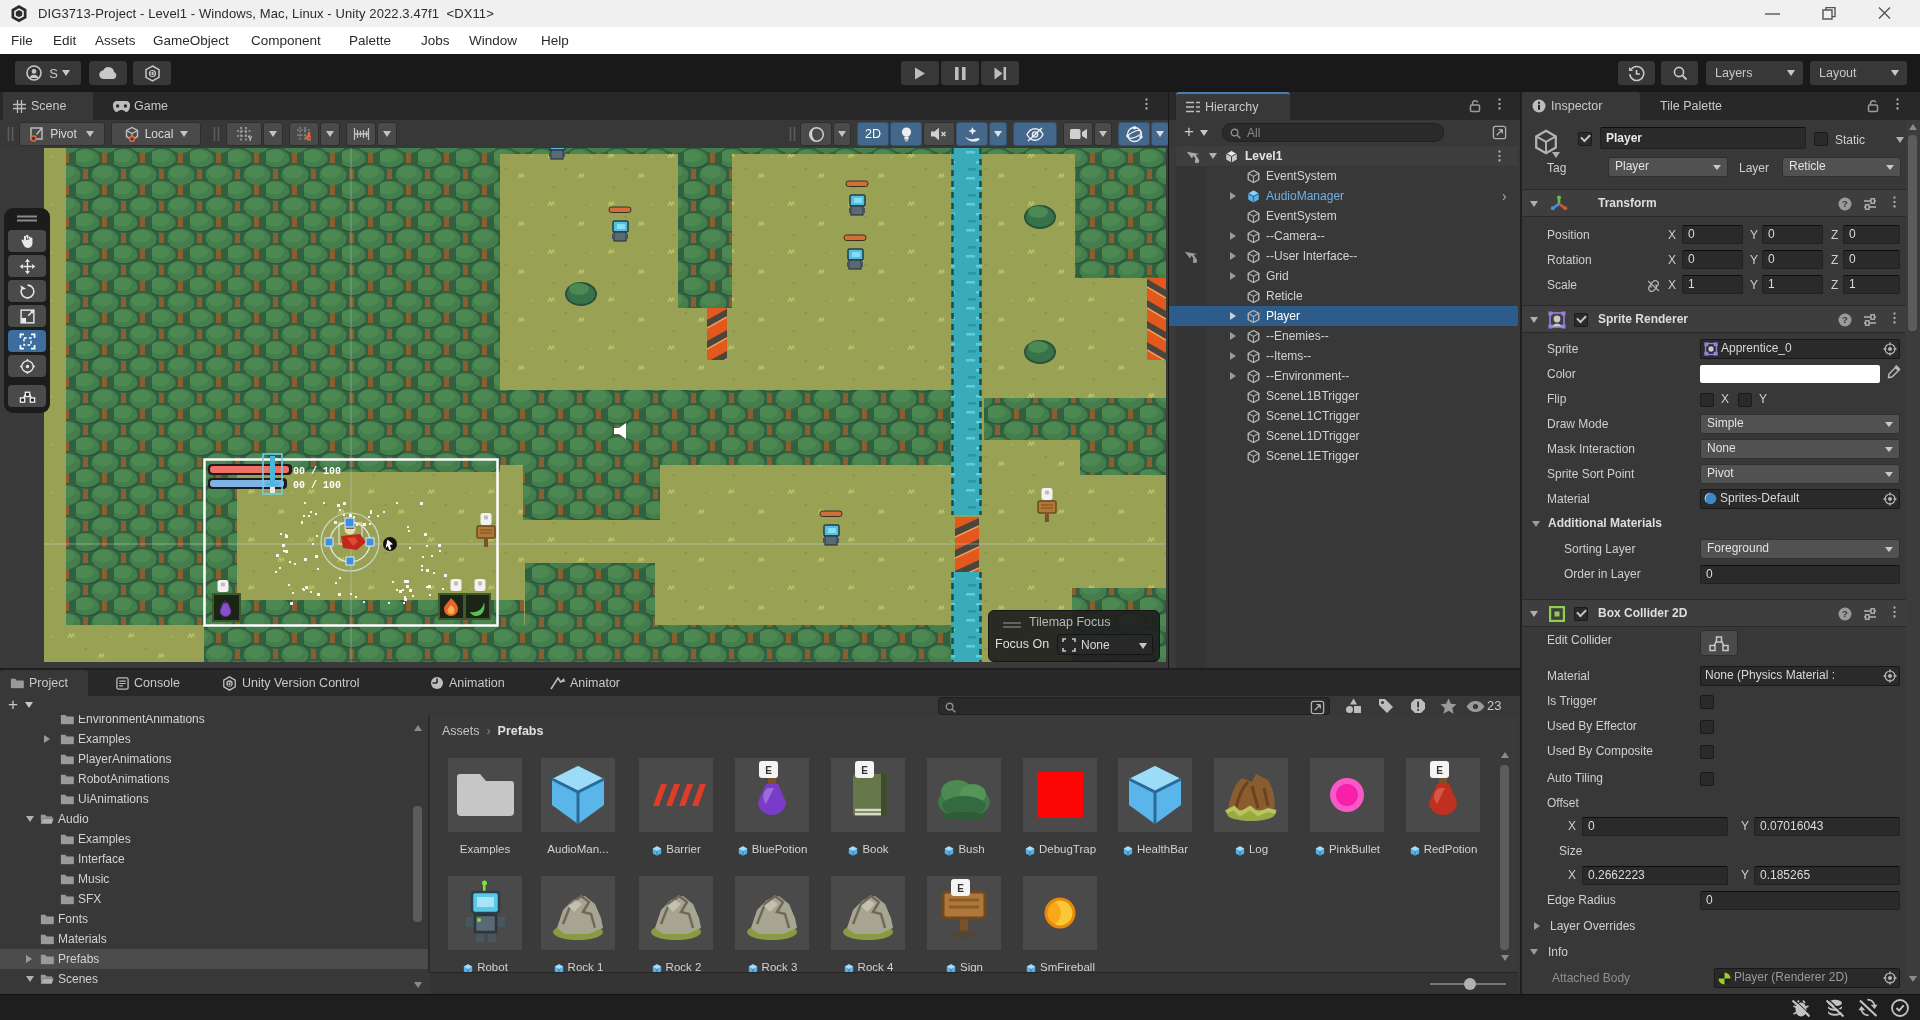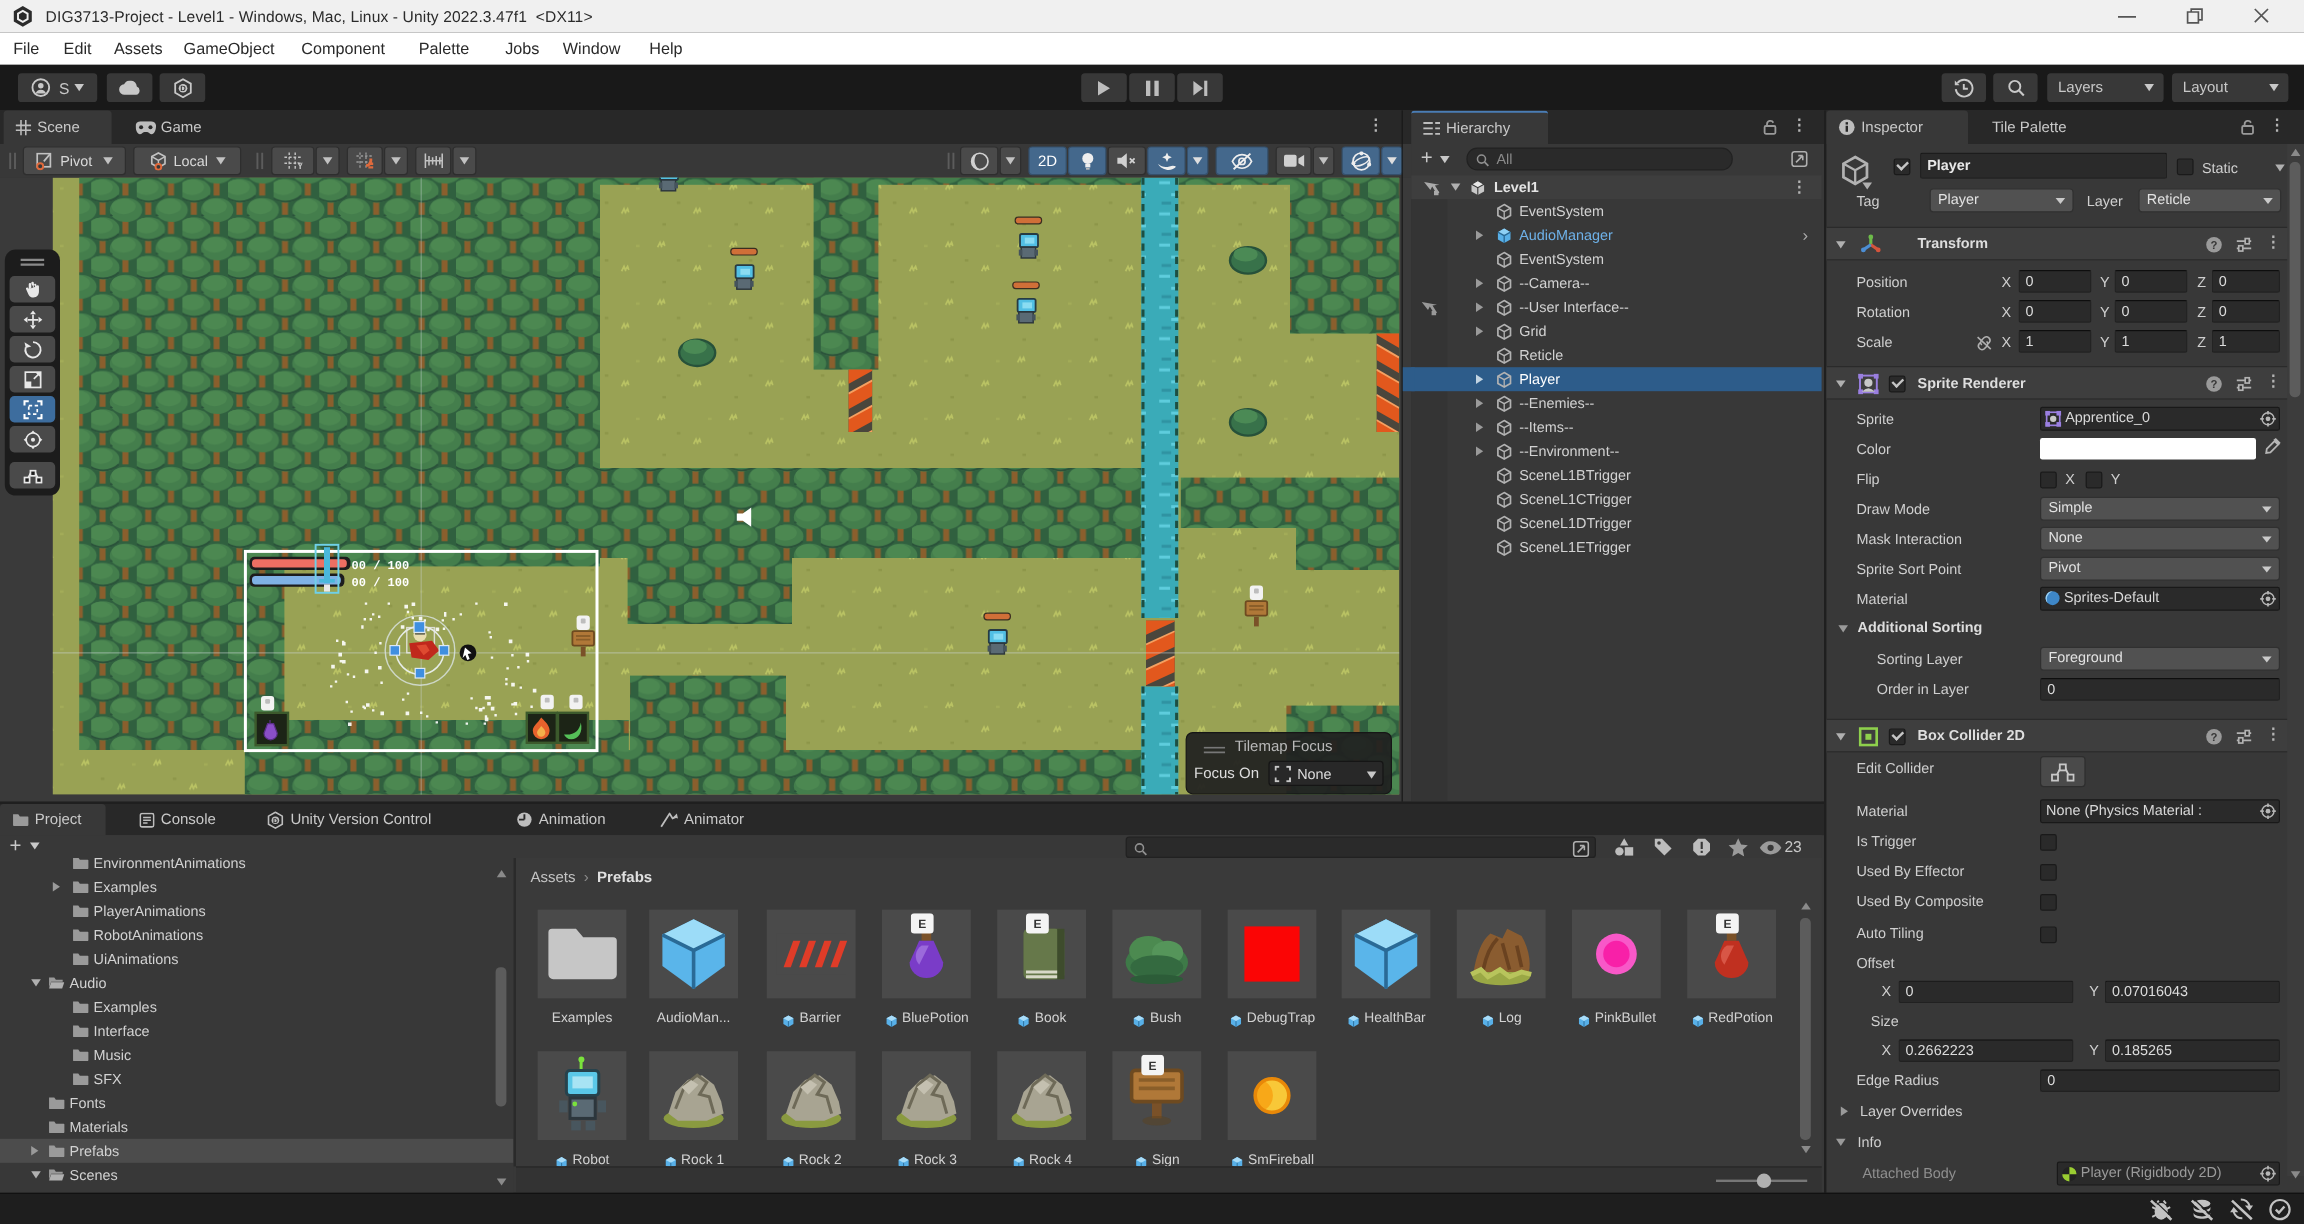--- a/index.html
+++ b/index.html
@@ -785,21 +785,21 @@
       <svg style="margin:2px 3px 0 3px" width="13" height="13" viewBox="0 0 13 13">
         <circle cx="6.5" cy="6.5" r="5.8" fill="#3e87c8"></circle>
         <path d="M6.5 0.7a5.8 5.8 0 0 0-4 10 7 7 0 0 1 4-10z" fill="#9fd4f5"></path>
       </svg>
       <span>Sprites-Default</span>
       <svg class="objpick" width="14" height="14">
         <use href="#pick"></use>
       </svg>
     </div>
   <span class="arrD" style="position:absolute;left:10px;top:429px"></span>
-  <b class="abs" style="left:26px;top:424px;color:#dedede;font-size:12px">Additional Sorting</b>
+  <b class="abs" style="left:26px;top:424px;color:#dedede;font-size:12px">Additional Materials</b>
   <div class="ilbl" style="left:42px;top:450px">Sorting Layer</div>
   <div class="dd" style="left:178px;top:447px;width:200px;height:20px">Foreground</div>
   <div class="ilbl" style="left:42px;top:475px">Order in Layer</div>
   <div class="fld" style="left:178px;top:473px;width:200px;height:19px">0</div>
 
   <div class="chdr" style="top:507px">
     <span class="arrD" style="position:absolute;left:8px;top:11px"></span>
     <svg class="abs" style="left:27px;top:6px" width="16" height="16" viewBox="0 0 16 16">
         <rect x="1" y="1" width="14" height="14" fill="none" stroke="#8ed04c" stroke-width="2.4"></rect>
         <rect x="5.5" y="5.5" width="5" height="5" fill="#8ed04c"></rect>
@@ -853,21 +853,21 @@
   <span class="arrR" style="position:absolute;left:12px;top:830px"></span>
   <div class="ilbl" style="left:28px;top:827px">Layer Overrides</div>
   <span class="arrD" style="position:absolute;left:8px;top:857px"></span>
   <div class="ilbl" style="left:26px;top:853px">Info</div>
   <div class="ilbl" style="left:30px;top:879px;color:#8f8f8f">Attached Body</div>
   <div class="objf" style="left:192px;top:876px;width:186px;color:#9a9a9a">
       <svg style="margin:3px 3px 0 3px" width="13" height="13" viewBox="0 0 13 13">
         <circle cx="6.5" cy="6.5" r="6" fill="#222"></circle>
         <path d="M6.5 6.5V0.5a6 6 0 0 1 6 6zM6.5 6.5H0.5a6 6 0 0 0 6 6z" fill="#9acd32"></path>
       </svg>
-      <span>Player (Rigidbody 2D)</span>
+      <span>Player (Renderer 2D)</span>
       <svg class="objpick" width="14" height="14">
         <use href="#pick"></use>
       </svg>
     </div>
 
   <div class="abs" style="left:384px;top:28px;width:14px;height:860px;background:#3c3c3c"></div>
   <span class="abs" style="left:387px;top:32px;border-left:4px solid transparent;border-right:4px solid transparent;border-bottom:6px solid #8a8a8a"></span>
   <div class="abs" style="left:386px;top:43px;width:9px;height:196px;background:#5c5c5c;border-radius:4px"></div>
   <span class="abs" style="left:387px;top:884px;border-left:4px solid transparent;border-right:4px solid transparent;border-top:6px solid #8a8a8a"></span>
 </div>

